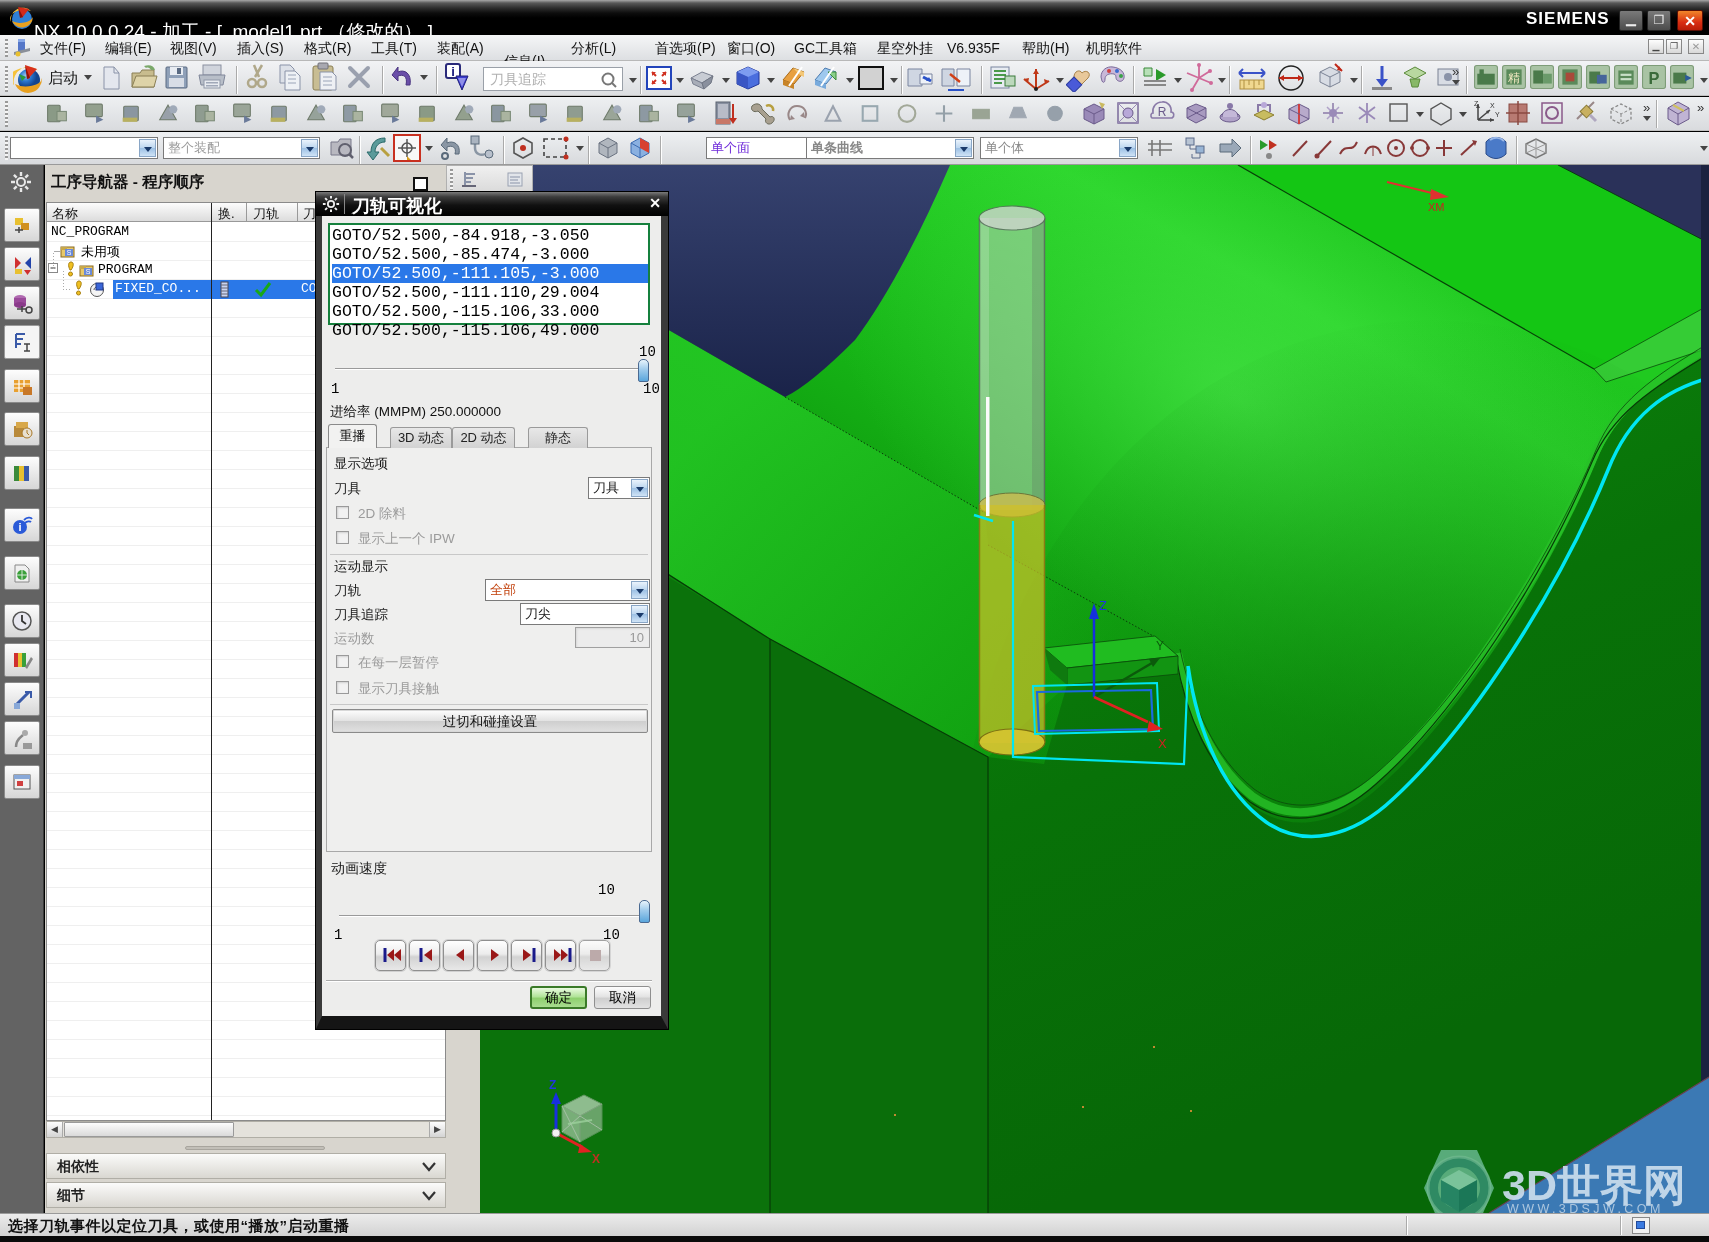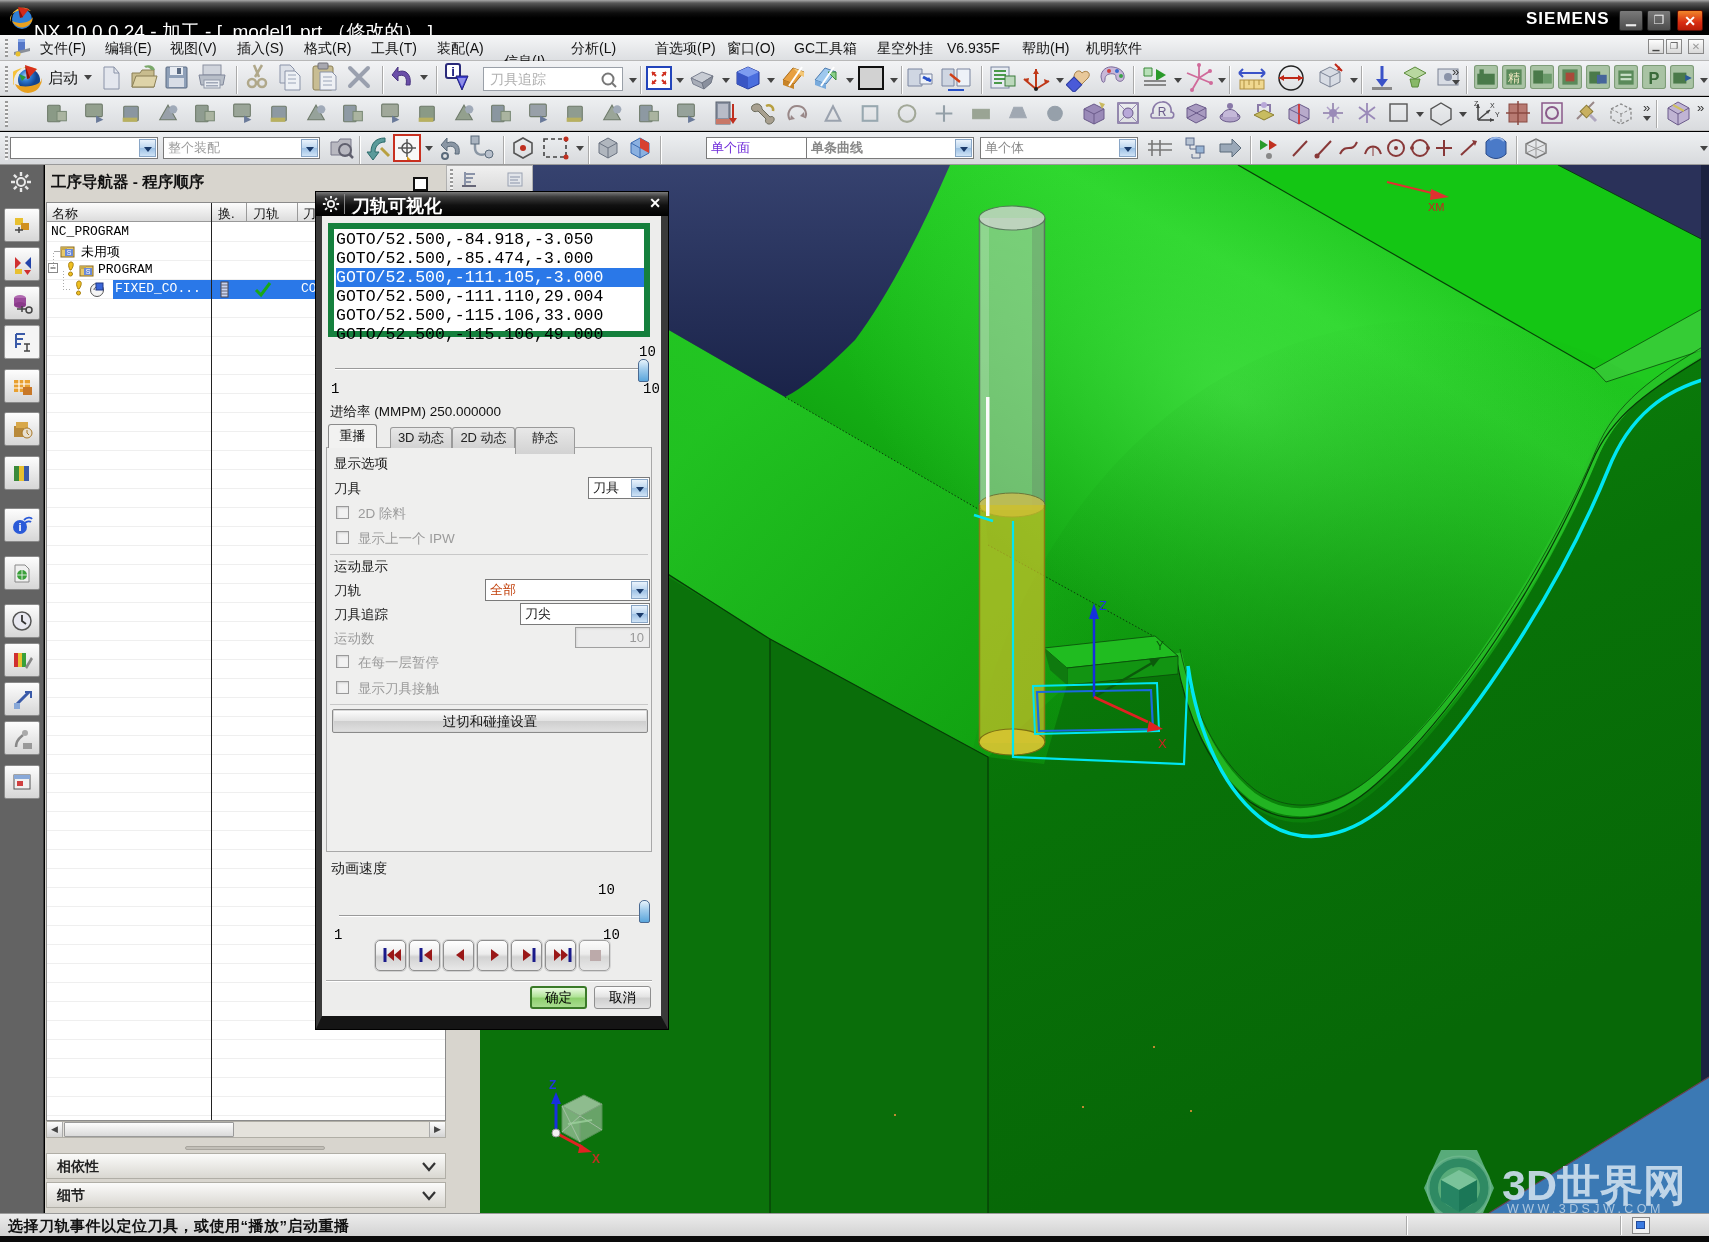--- a/index.html
+++ b/index.html
@@ -1039,38 +1039,38 @@
       <svg class="abs" style="left:6px;top:3px" width="18" height="18" viewBox="0 0 20 20">
         <circle cx="10" cy="10" r="3.5" fill="none" stroke="#eee" stroke-width="2"></circle>
         <g stroke="#eee" stroke-width="2.2">
           <path d="M10,1 V4 M10,16 V19 M1,10 H4 M16,10 H19 M3.5,3.5 L5.7,5.7 M14.3,14.3 L16.5,16.5 M3.5,16.5 L5.7,14.3 M14.3,5.7 L16.5,3.5"></path>
         </g>
       </svg>
       <div class="abs" style="left:28px;top:2px;width:1px;height:20px;background:#888;"></div>
       <span class="abs" style="left:36px;top:2px;font-size:18px;font-weight:bold;color:#fff;">刀轨可视化</span>
       <span class="abs" style="right:3px;top:2px;width:20px;height:19px;color:#fff;font-weight:bold;font-size:14px;text-align:center;line-height:19px;">✕</span>
     </div>
-    <div class="abs" style="left:6px;top:31px;width:322px;height:114px;background:#fff;border:6px solid #15803d;font-family:'Liberation Mono',monospace;font-size:16.5px;line-height:19px;padding:1px 0 0 2px;color:#000;">
+    <div class="abs" style="left:6px;top:31px;width:322px;height:102px;background:#fff;border:2px solid #15803d;font-family:'Liberation Mono',monospace;font-size:16.5px;line-height:19px;padding:1px 0 0 2px;color:#000;">
       <div style="white-space:pre;">GOTO/52.500,-84.918,-3.050</div>
       <div style="white-space:pre;">GOTO/52.500,-85.474,-3.000</div>
       <div style="background:#2a78e8;color:#fff;white-space:pre;">GOTO/52.500,-111.105,-3.000</div>
       <div style="white-space:pre;">GOTO/52.500,-111.110,29.004</div>
       <div style="white-space:pre;">GOTO/52.500,-115.106,33.000</div>
       <div style="white-space:pre;">GOTO/52.500,-115.106,49.000</div>
     </div>
     <span class="abs" style="left:317px;top:152px;font-size:14px;font-family:'Liberation Mono',monospace;color:#000;">10</span>
     <div class="abs" style="left:13px;top:176px;width:305px;height:2px;background:#9a9a9a;border-bottom:1px solid #fff;"></div>
     <div class="abs" style="left:316px;top:167px;width:11px;height:23px;border:1px solid #4a6a92;border-radius:5px 5px 2px 2px;background:linear-gradient(180deg,#e8f4fc,#9fcbec 45%,#5aa6dc);"></div>
     <span class="abs" style="left:9px;top:189px;font-size:14px;font-family:'Liberation Mono',monospace;color:#000;">1</span>
     <span class="abs" style="left:321px;top:189px;font-size:14px;font-family:'Liberation Mono',monospace;color:#000;">10</span>
     <span class="abs" style="left:8px;top:211px;font-size:13.5px;color:#111;">进给率 (MMPM)  250.000000</span>
     <div class="abs" style="left:6px;top:232px;width:49px;height:24px;background:#f2f2f1;border:1px solid #8a8a8a;border-bottom:none;border-radius:3px 3px 0 0;text-align:center;font-size:13px;line-height:22px;color:#000;z-index:3;">重播</div>
     <div class="abs" style="left:68px;top:235px;width:62px;height:21px;background:linear-gradient(180deg,#e8e8e8,#d2d2d2);border:1px solid #9a9a9a;border-bottom:none;border-radius:3px 3px 0 0;text-align:center;font-size:13px;line-height:20px;color:#222;z-index:2;">3D 动态</div>
     <div class="abs" style="left:130px;top:235px;width:63px;height:21px;background:linear-gradient(180deg,#e8e8e8,#d2d2d2);border:1px solid #9a9a9a;border-bottom:none;border-radius:3px 3px 0 0;text-align:center;font-size:13px;line-height:20px;color:#222;z-index:2;">2D 动态</div>
-    <div class="abs" style="left:193px;top:235px;width:60px;height:27px;background:linear-gradient(180deg,#e8e8e8,#d2d2d2);border:1px solid #9a9a9a;border-bottom:none;border-radius:3px 3px 0 0;text-align:center;font-size:13px;line-height:20px;color:#222;z-index:2;">静态</div>
+    <div class="abs" style="left:206px;top:235px;width:60px;height:21px;background:linear-gradient(180deg,#e8e8e8,#d2d2d2);border:1px solid #9a9a9a;border-bottom:none;border-radius:3px 3px 0 0;text-align:center;font-size:13px;line-height:20px;color:#222;z-index:2;">静态</div>
     <div class="abs" style="left:4px;top:255px;width:326px;height:405px;border:1px solid #a8a8a8;background:#efefee;"></div>
     <span class="dlg-lbl" style="left:12px;top:263px;">显示选项</span>
     <span class="dlg-lbl" style="left:12px;top:288px;">刀具</span>
     <div class="combo" style="left:266px;top:285px;width:62px;color:#111;">刀具<span class="db"></span></div>
     <span class="cb" style="left:14px;top:314px;"></span>
     <span class="dlg-lbl dis" style="left:36px;top:313px;">2D 除料</span>
     <span class="cb" style="left:14px;top:339px;"></span>
     <span class="dlg-lbl dis" style="left:36px;top:338px;">显示上一个 IPW</span>
     <div class="abs" style="left:8px;top:362px;width:318px;height:1px;background:#c8c8c8;"></div>
     <span class="dlg-lbl" style="left:12px;top:366px;">运动显示</span>

